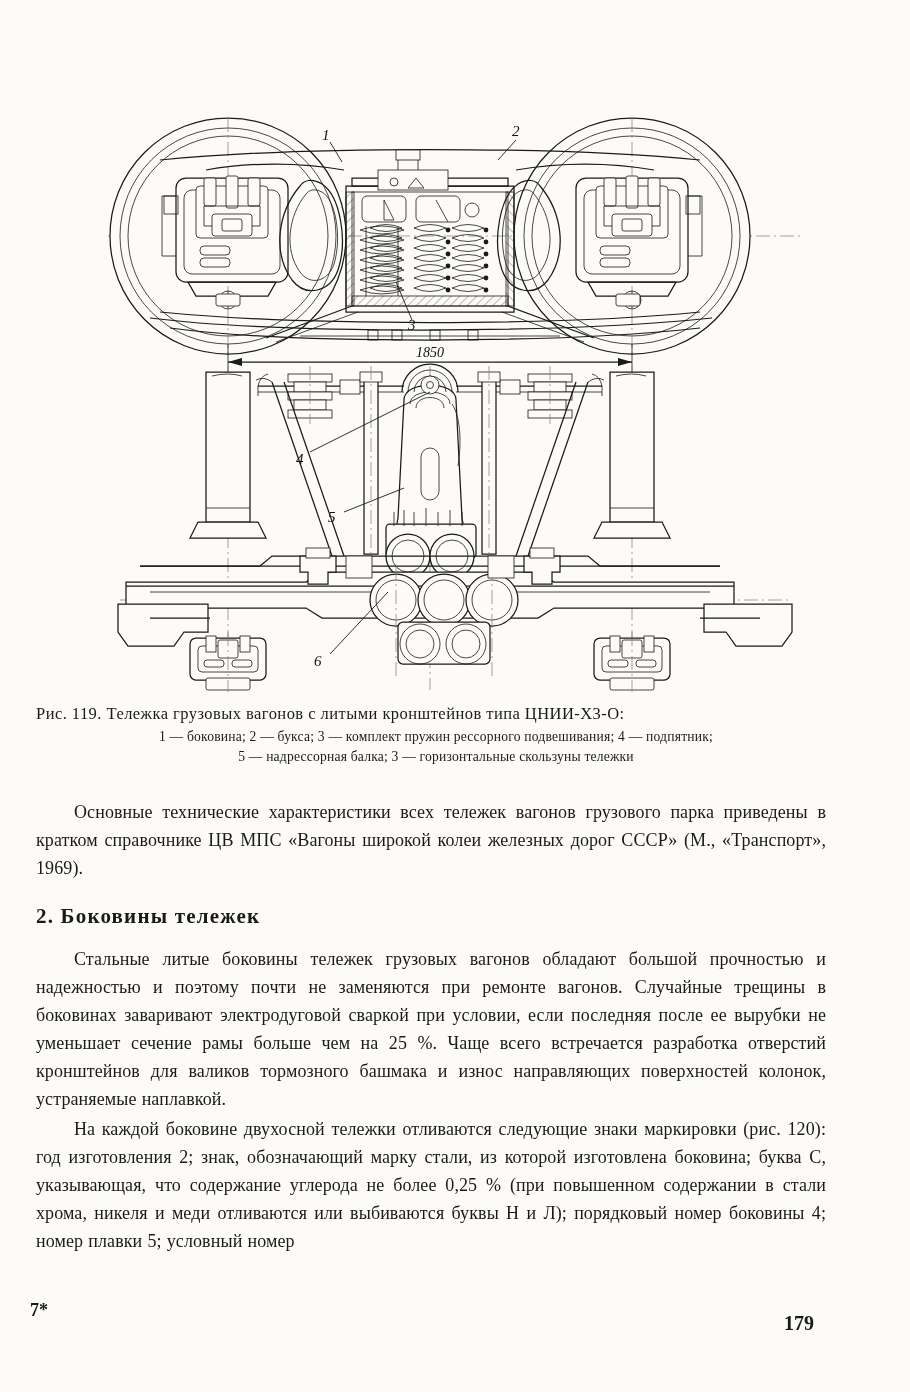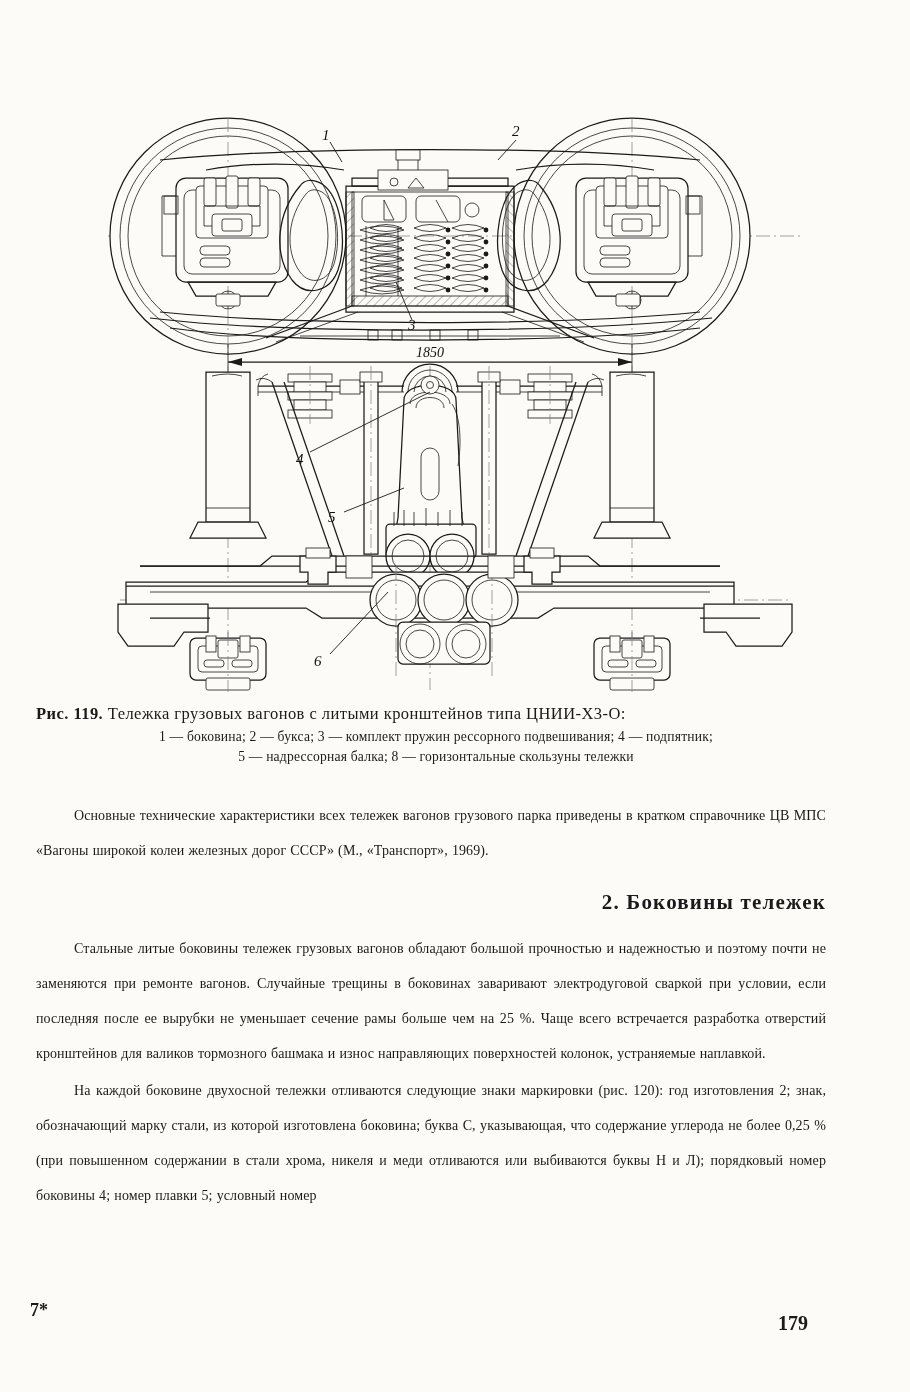--- a/index.html
+++ b/index.html
@@ -39,77 +39,76 @@
     top: 703px;
     width: 800px;
   }
   .caption-main {
     font-size: 16.5px;
     letter-spacing: 0.45px;
     line-height: 1.28;
     white-space: nowrap;
   }
   .caption-main .figlabel {
-    font-weight: bold;
+    font-weight: normal;
   }
   .caption-sub {
     font-size: 13.6px;
     letter-spacing: 0.2px;
     line-height: 1.36;
     margin-top: 4px;
     text-align: center;
   }
 
   
   .body {
     position: absolute;
     left: 36px;
     top: 798px;
     width: 790px;
   }
   p.para {
     margin: 0 0 0 0;
-    font-size: 14px;
-    line-height: 35px;
+    font-size: 18px;
+    line-height: 28px;
     text-align: justify;
     text-indent: 38px;
     letter-spacing: 0.1px;
     word-spacing: 0.5px;
     -webkit-hyphens: none;
     hyphens: none;
   }
 
   h2.section-head {
     margin: 22px 0 16px 0;
     font-size: 21px;
     font-weight: bold;
     letter-spacing: 1.2px;
     font-family: "Liberation Serif", "DejaVu Serif", serif;
-    text-align: right;
   }
 
   
   .footer {
     position: absolute;
     left: 0;
     top: 1300px;
     width: 910px;
     height: 60px;
   }
   .folio-left {
     position: absolute;
     left: 30px;
     top: 0;
     font-size: 18px;
     font-weight: bold;
     font-family: "Liberation Serif", "DejaVu Serif", serif;
   }
   .folio-right {
     position: absolute;
-    right: 102px;
+    right: 96px;
     top: 12px;
     font-size: 20px;
     font-weight: bold;
     font-family: "Liberation Serif", "DejaVu Serif", serif;
   }
 
   
   .callout-text {
     font-family: "Liberation Serif", "DejaVu Serif", serif;
     font-style: italic;
@@ -498,21 +497,21 @@
       <text class="dim-text" x="430" y="357" text-anchor="middle">1850</text>
     </svg>
   </div>
 
   <div class="caption">
     <div class="caption-main">
       <span class="figlabel">Рис. 119.</span>
       <span>Тележка грузовых вагонов с литыми кронштейнов типа ЦНИИ-Х3-О:</span>
     </div>
     <div class="caption-sub">1 — боковина;   2 — букса;   3 — комплект пружин  рессорного  подвешивания;   4 — подпятник;</div>
-    <div class="caption-sub" style="margin-top:1px">5 — надрессорная балка; 8 — горизонтальные скользуны тележки</div>
+    <div class="caption-sub" style="margin-top:1px">5 — надрессорная балка; 3 — горизонтальные скользуны тележки</div>
   </div>
 
   <div class="body">
     <p class="para">Основные технические характеристики всех тележек вагонов грузового парка приведены в кратком справочнике ЦВ МПС «Вагоны широкой колеи железных дорог СССР» (М., «Транспорт», 1969).</p>
 
     <h2 class="section-head">2. Боковины тележек</h2>
 
     <p class="para">Стальные литые боковины тележек грузовых вагонов обладают большой прочностью и надежностью и поэтому почти не заменяются при ремонте вагонов. Случайные трещины в боковинах заваривают электродуговой сваркой при условии, если последняя после ее вырубки не уменьшает сечение рамы больше чем на 25 %. Чаще всего встречается разработка отверстий кронштейнов для валиков тормозного башмака и износ направляющих поверхностей колонок, устраняемые наплавкой.</p>
 
     <p class="para" style="margin-top:2px">На каждой боковине двухосной тележки отливаются следующие знаки маркировки (рис. 120): год изготовления 2; знак, обозначающий марку стали, из которой изготовлена боковина; буква С, указывающая, что содержание углерода не более 0,25 % (при повышенном содержании в стали хрома, никеля и меди отливаются или выбиваются буквы Н и Л); порядковый номер боковины 4; номер плавки 5; условный номер</p>

